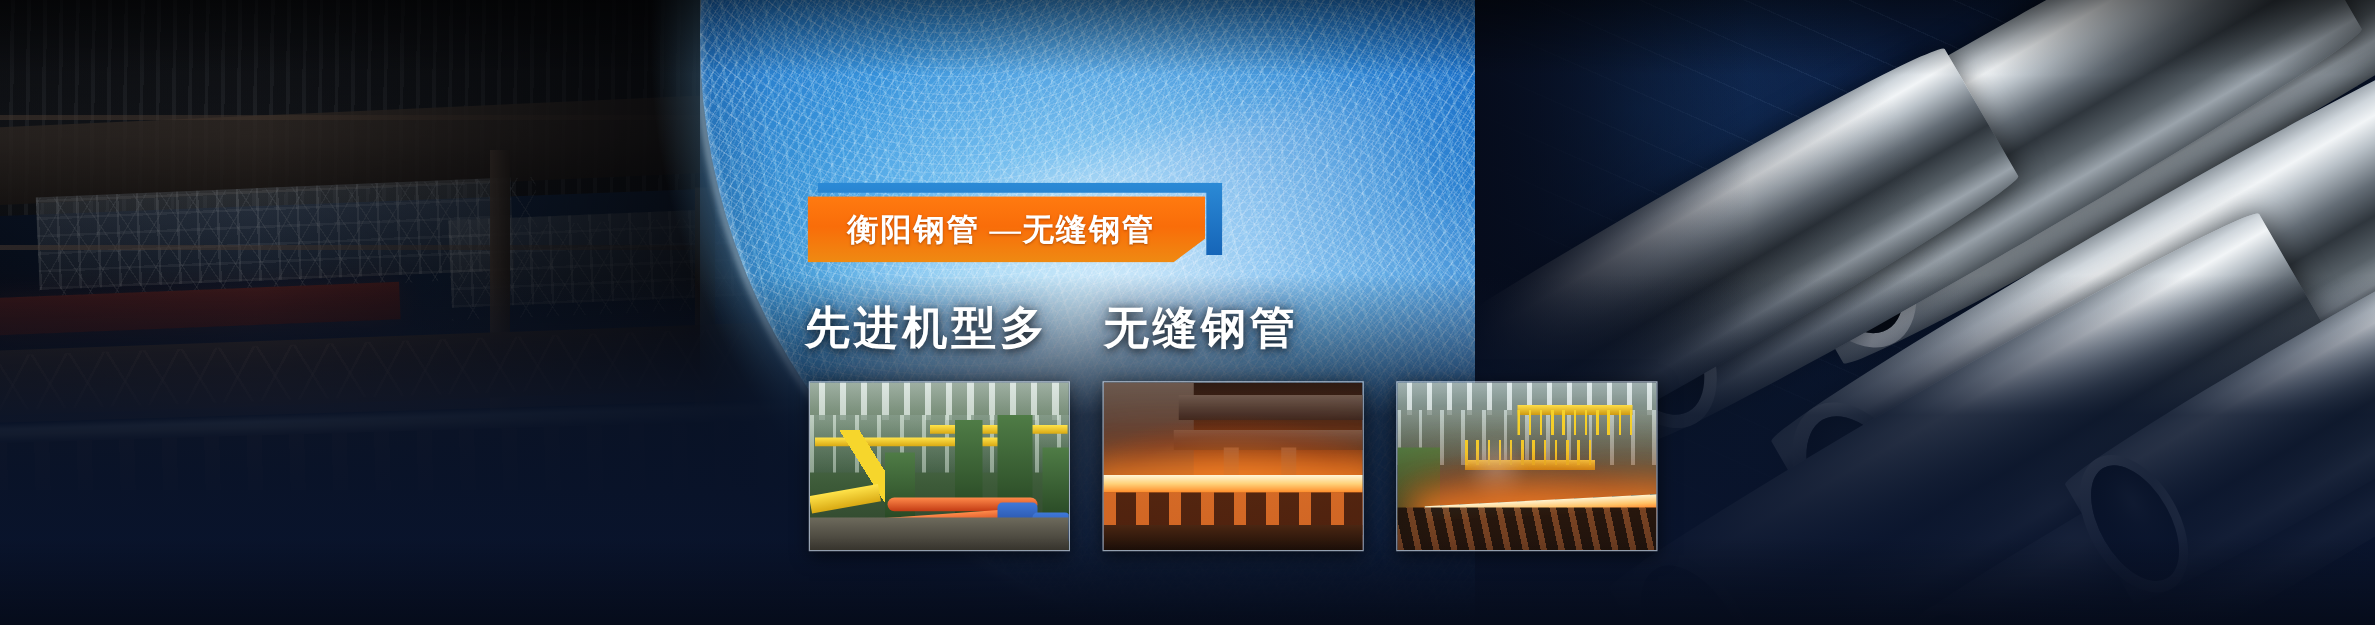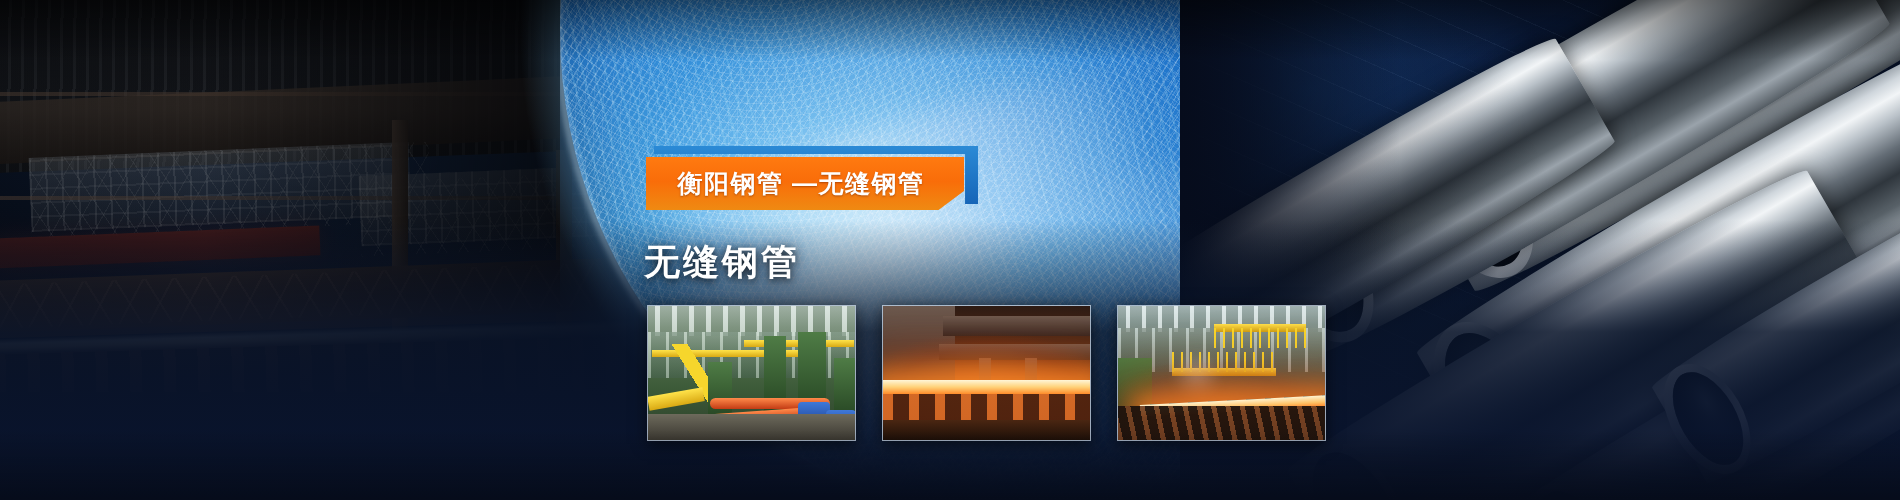--- a/index.html
+++ b/index.html
@@ -238,21 +238,21 @@
     pointer-events:none;
   }
   
   .pipes-blend{
     position:absolute; left:0; top:0; width:220px; height:500px;
     background:linear-gradient(90deg, rgba(6,12,28,1) 0%, rgba(6,12,28,.55) 45%, rgba(6,12,28,0) 100%);
   }
 
   
   .badge{
-    position:absolute; left:646px; top:146px; width:264px; height:64px;
+    position:absolute; left:646px; top:146px; width:264px; height:64px;font-family:Liberation Serif, serif;
   }
   .badge-tab{
     position:absolute; left:8px; top:0; width:324px; height:58px;
     background:linear-gradient(180deg,#2b8ad6,#1665b8);
     clip-path:polygon(0 0, 100% 0, 100% 100%, 96% 100%, 96% 14%, 0 14%);
   }
   .badge-box{
     position:absolute; left:0; top:11px; width:318px; height:53px;
     background:linear-gradient(180deg,#ff7a10 0%, #f96d09 46%, #ef8a12 100%);
     clip-path:polygon(0 0, 100% 0, 100% 64%, 92% 100%, 0 100%);
@@ -508,20 +508,21 @@
   <div class="bg-lower"></div>
 
   <div class="badge">
     <div class="badge-tab"></div>
     <div class="badge-box">
       <span class="badge-text">衡阳钢管 —无缝钢管</span>
     </div>
   </div>
 
   <div class="headline">
+    <span>先进机型多</span>
     <span>无缝钢管</span>
   </div>
 
   <div class="thumbs">
 
     <div class="thumb">
       <div class="scene t1">
         <div class="roof"></div>
         <div class="hall"></div>
         <div class="yrail" style="left:4px;top:44px;width:150px;"></div>

